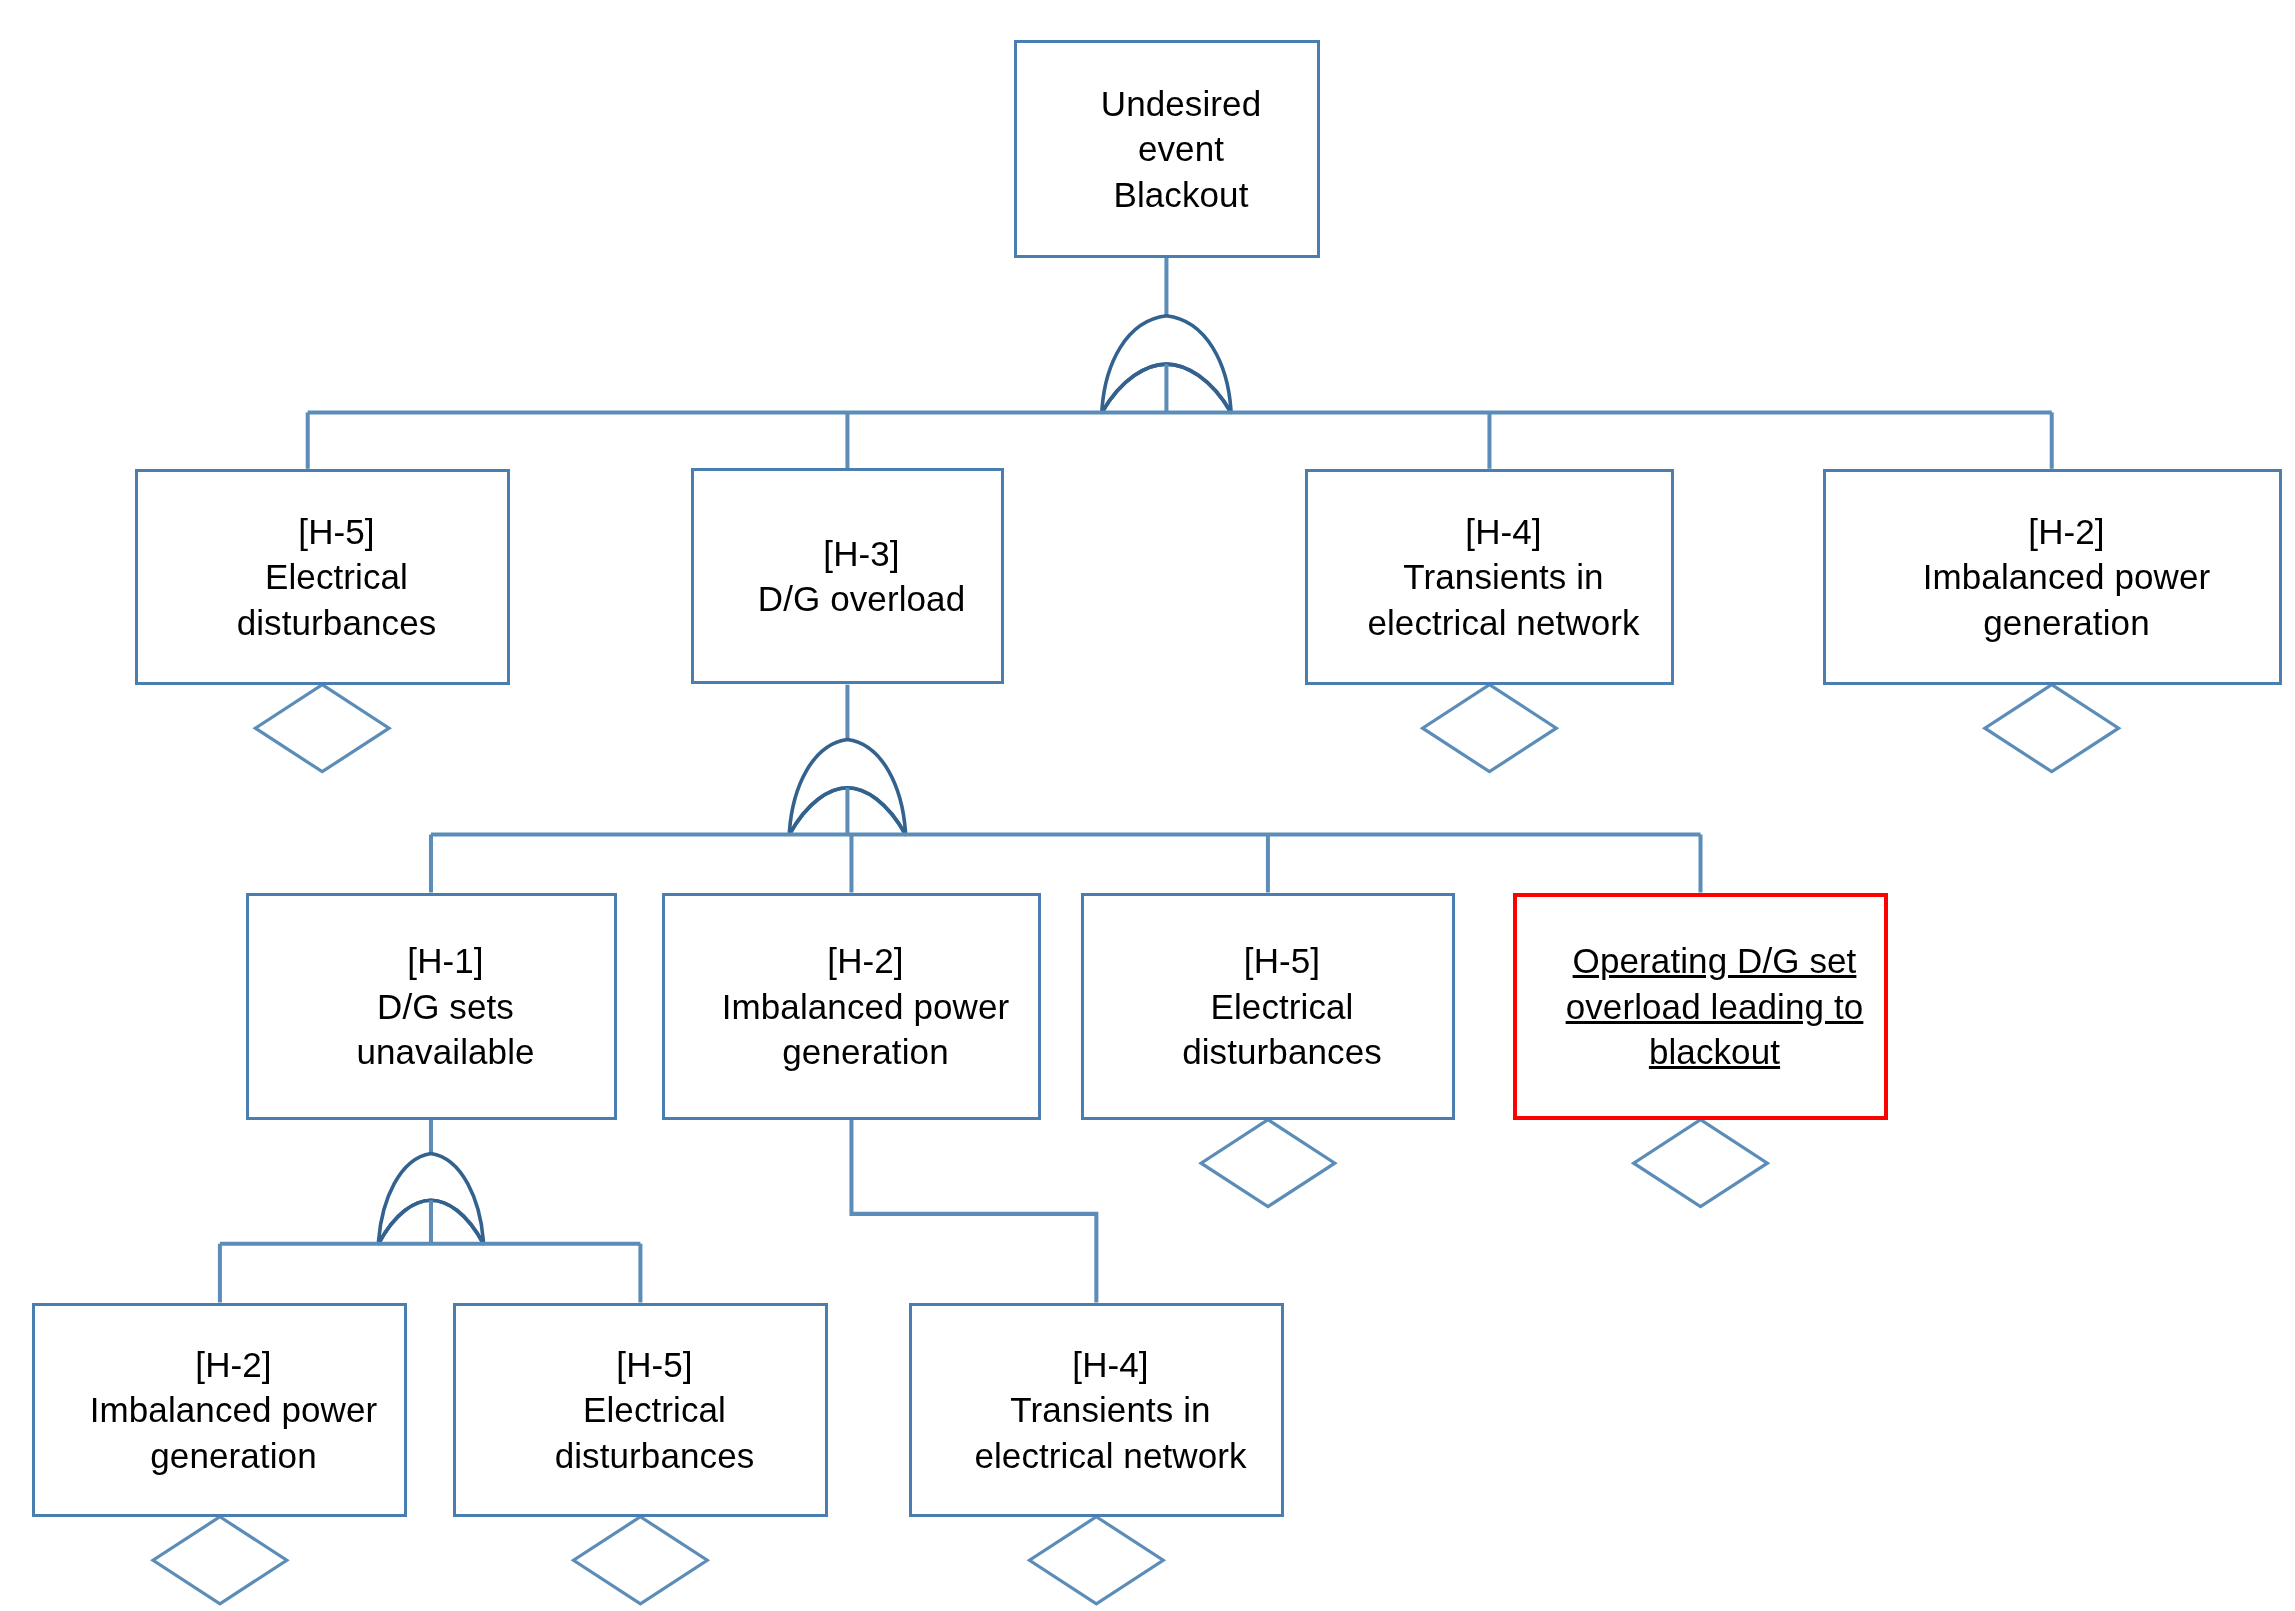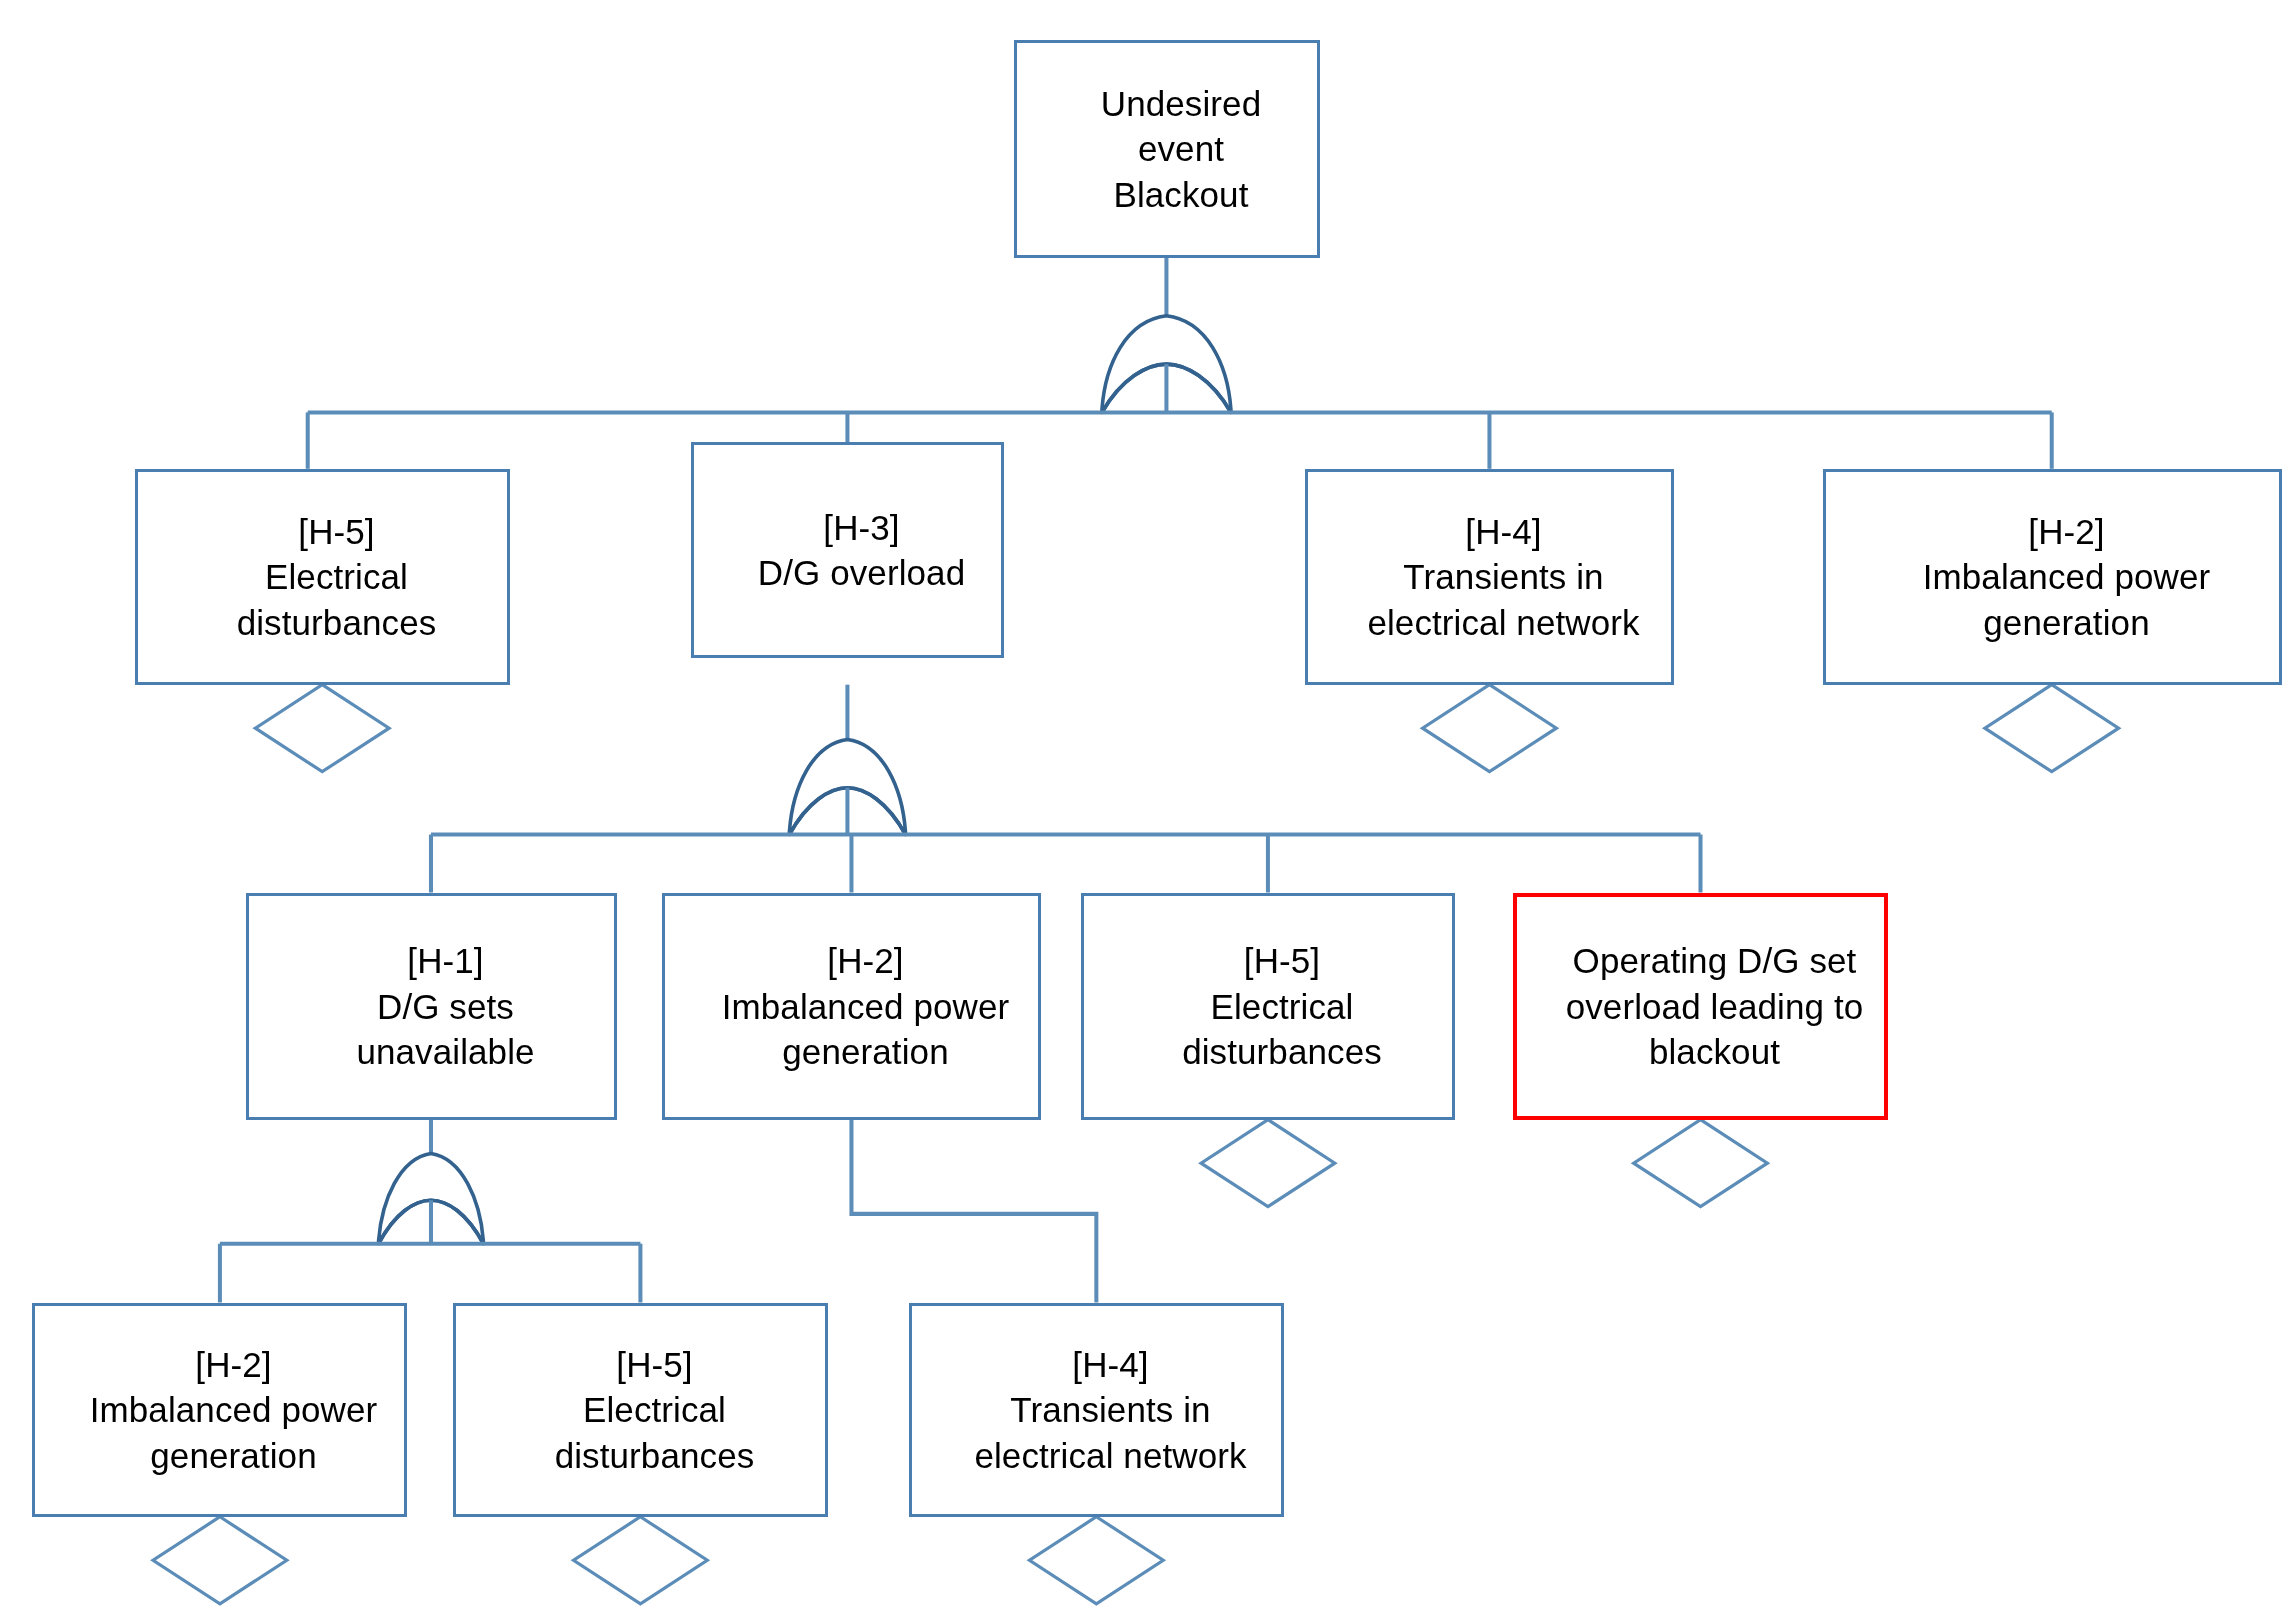--- a/index.html
+++ b/index.html
@@ -132,21 +132,21 @@
 event
 Blackout</div>
   </div>
 
   <div class="node-box blue" style="left:135px; top:469px; width:375px; height:216px;">
     <div class="node-label">[H-5]
 Electrical
 disturbances</div>
   </div>
 
-  <div class="node-box blue" style="left:691px; top:442px; width:313px; height:216px;">
+  <div class="node-box blue" style="left:691px; top:468px; width:313px; height:216px;">
     <div class="node-label">[H-3]
 D/G overload</div>
   </div>
 
   <div class="node-box blue" style="left:1305px; top:469px; width:369px; height:216px;">
     <div class="node-label">[H-4]
 Transients in
 electrical network</div>
   </div>
 
@@ -167,21 +167,21 @@
 Imbalanced power
 generation</div>
   </div>
 
   <div class="node-box blue" style="left:1081px; top:893px; width:374px; height:227px;">
     <div class="node-label">[H-5]
 Electrical
 disturbances</div>
   </div>
 
-  <div class="node-box red" style="left:1513px; top:893px; width:375px; height:227px;">
+  <div class="node-box red" style="left:1513px; top:893px; width:375px; height:227px;text-decoration:underline;">
     <div class="node-label">Operating D/G set
 overload leading to
 blackout</div>
   </div>
 
   <div class="node-box blue" style="left:32px; top:1303px; width:375px; height:214px;">
     <div class="node-label">[H-2]
 Imbalanced power
 generation</div>
   </div>

